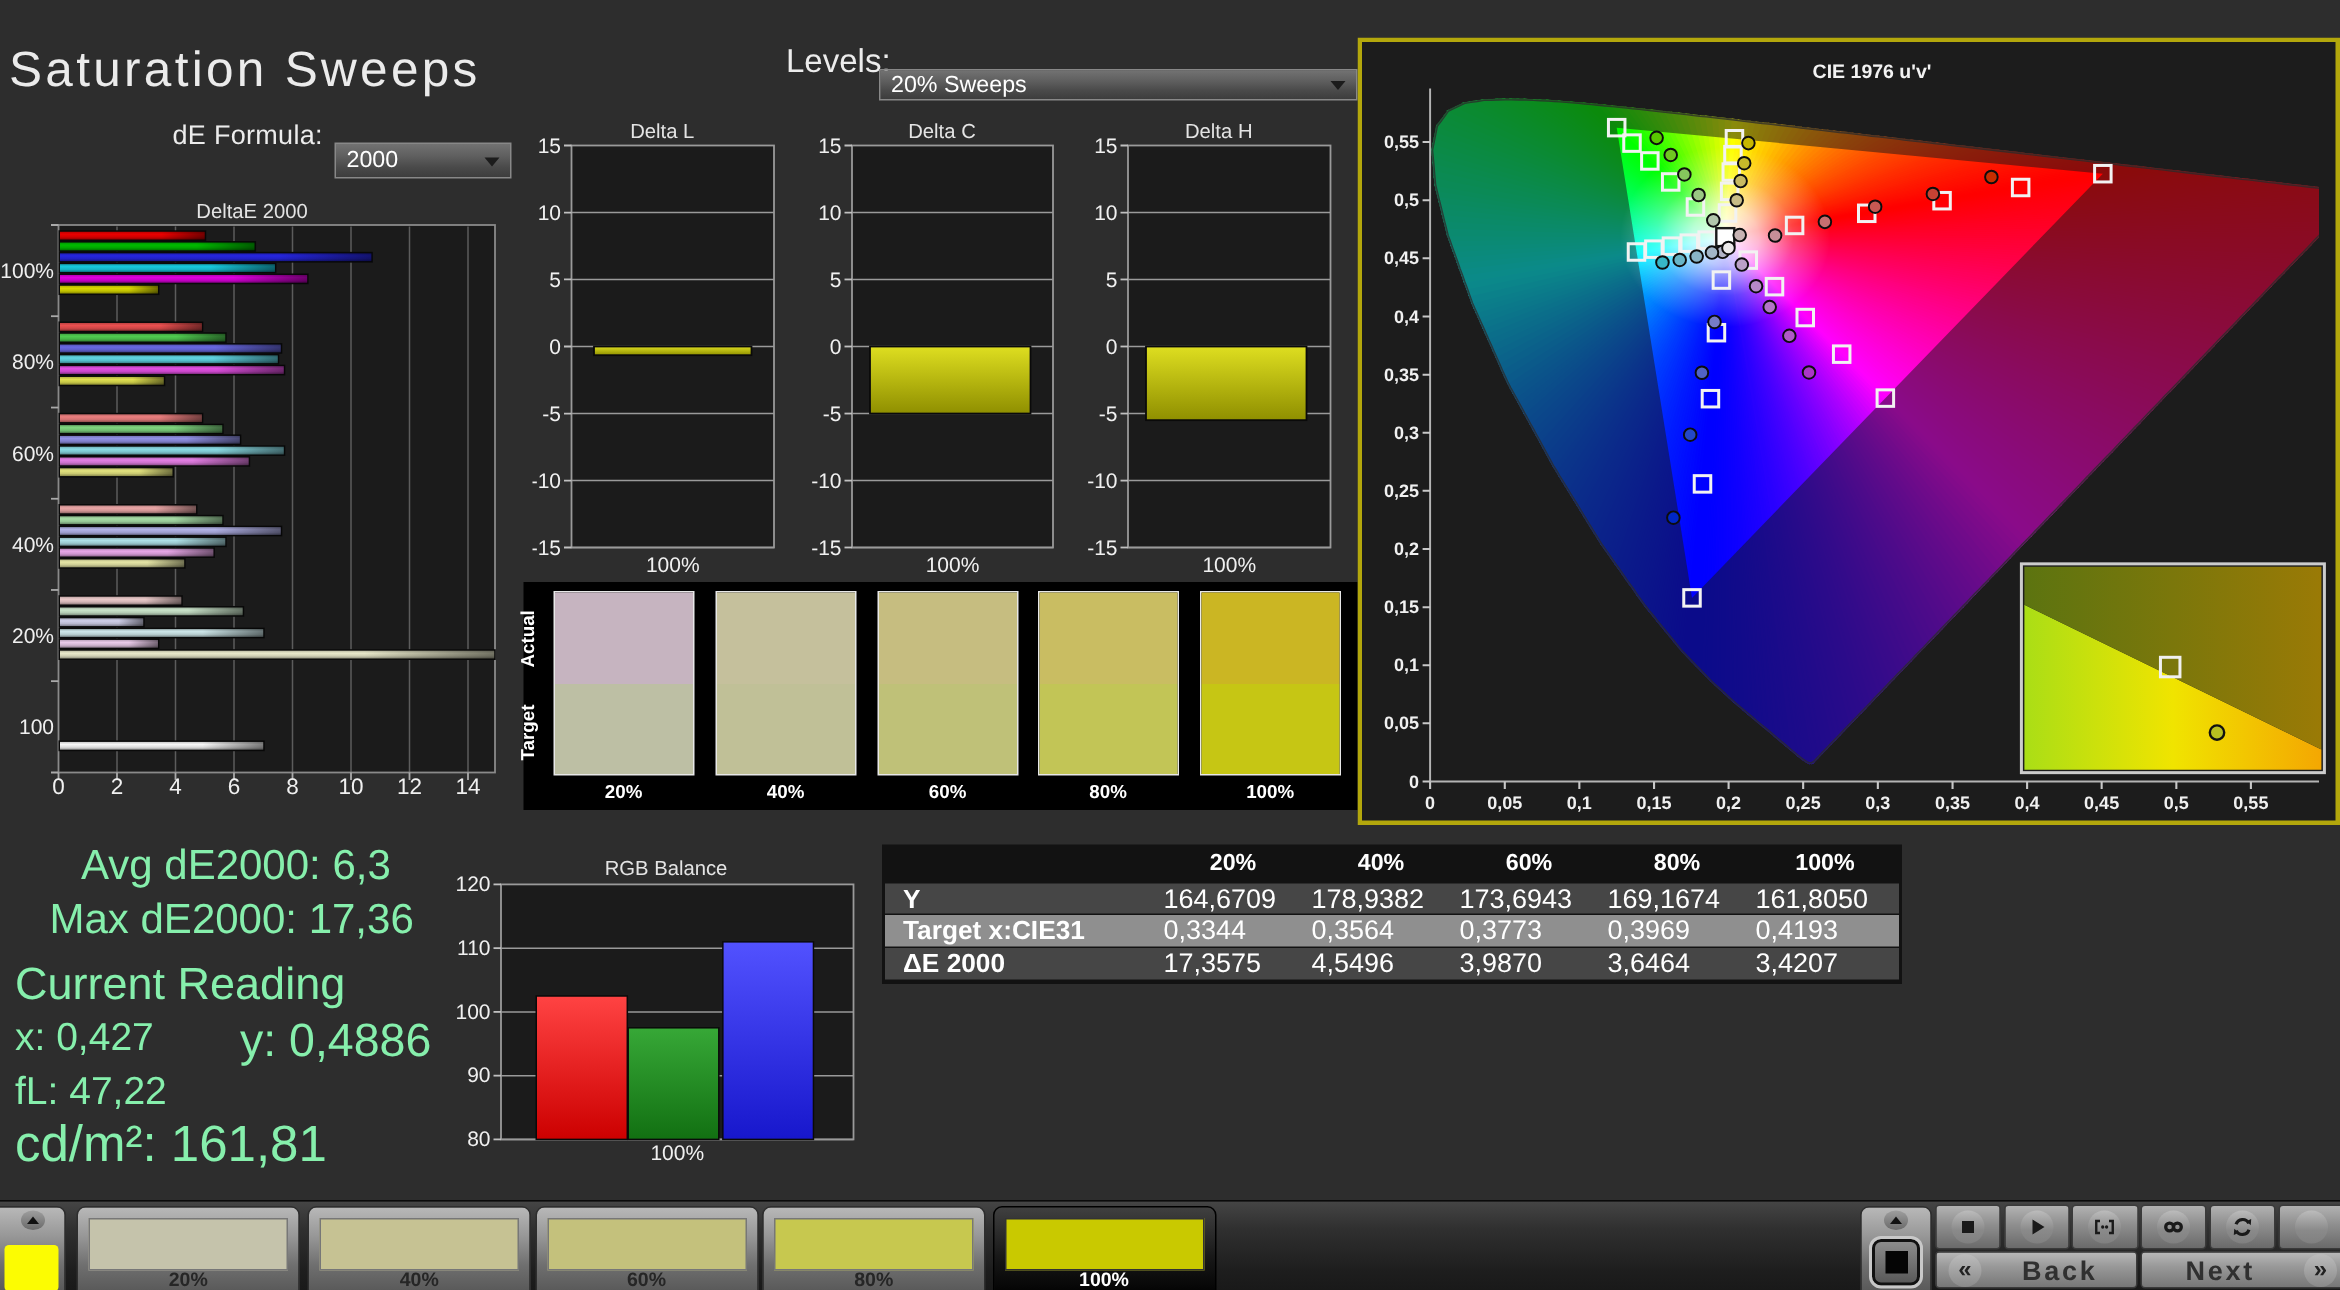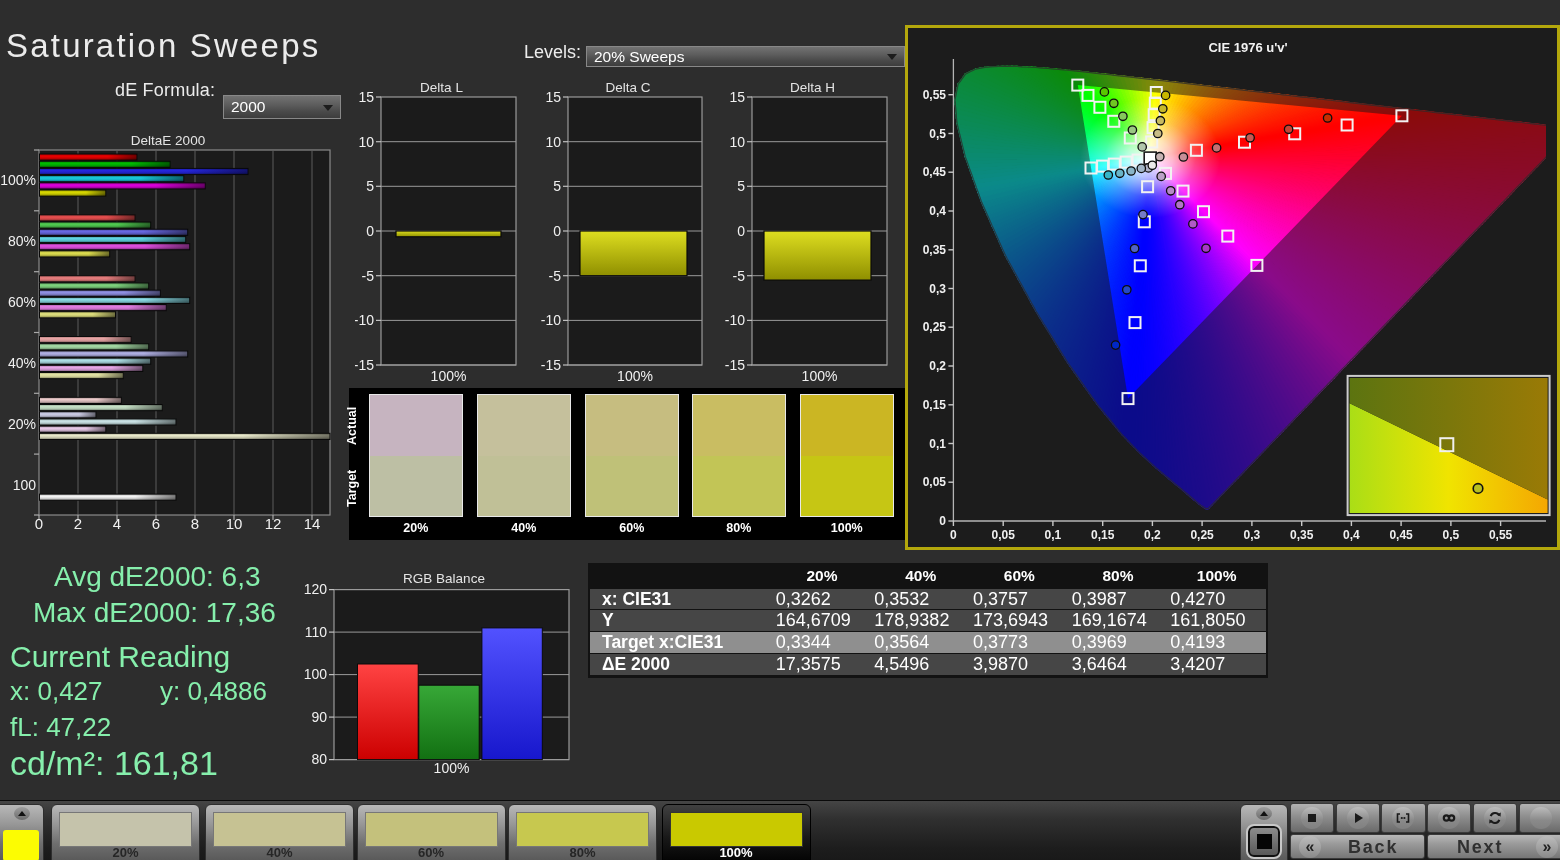--- a/index.html
+++ b/index.html
@@ -47,21 +47,21 @@
 .mcir { position:absolute; left:50%; top:50%; margin:-11px 0 0 -11px; width:22px; height:22px; border-radius:50%; background:linear-gradient(#bcbcbc,#8a8a8a 60%,#808080); }
 .mcir svg { position:absolute; left:0; top:0; }
 .navbtn { position:absolute; top:33px; height:25px; background:linear-gradient(#b8b8b8,#999 40%,#777); border:1px solid #3a3a3a; border-radius:3px; }
 .ncir { position:absolute; left:8px; top:50%; margin-top:-11px; width:22px; height:22px; border-radius:50%; background:linear-gradient(#bcbcbc,#8a8a8a); color:#222; font-size:16px; font-weight:bold; text-align:center; line-height:21px; }
 .ntxt { display:inline-block; margin-left:57px; font-size:18px; font-weight:bold; color:#303030; line-height:24px; letter-spacing:1.8px; }
 </style></head>
 <body>
 <div class="title">Saturation Sweeps</div>
 <div class="lbl" style="left:115px;top:80px;font-size:18px;letter-spacing:0.2px">dE Formula:</div>
 <div class="dd" style="left:223px;top:95px;width:118px;height:24px;line-height:22px">2000<span class="arr"></span></div>
-<div class="lbl" style="left:524px;top:42px;font-size:18px">Levels:</div>
+<div class="lbl" style="left:524px;top:28px;font-size:22px">Levels:</div>
 <div class="dd" style="left:586px;top:46px;width:319px;height:20.5px;line-height:19px">20% Sweeps<span class="arr"></span></div>
 <svg class="abs" style="left:0px;top:130px" width="345" height="405" viewBox="0 0 345 405">
 <defs>
       <linearGradient id="dkr" x1="0" y1="0" x2="1" y2="0">
         <stop offset="0.7" stop-color="#000" stop-opacity="0"></stop>
         <stop offset="1" stop-color="#000" stop-opacity="0.5"></stop>
       </linearGradient>
       <linearGradient id="bg1" x1="0" y1="0" x2="0" y2="1">
         <stop offset="0" stop-color="#af0000"></stop>
         <stop offset="0.35" stop-color="#eb0000"></stop>
@@ -1002,21 +1002,21 @@
     <rect x="442.6" y="350.9" width="202.0" height="139.2" fill="#1e1e1e" stroke="#cccccc" stroke-width="2"></rect>
     <polygon points="444.6,378.2 642.6,474.6 642.6,488.1 444.6,488.1" fill="url(#insB)"></polygon>
     <polygon points="444.6,352.9 642.6,352.9 642.6,474.6 444.6,378.2" fill="url(#insD)"></polygon>
     <rect x="535.3" y="413.2" width="13" height="13" fill="none" stroke="#f0f0f0" stroke-width="2"></rect>
     <circle cx="573" cy="463.4" r="4.8" fill="#b8c020" stroke="#111" stroke-width="1.6"></circle>
 </svg>
 <div class="bigtx" style="left:54px;top:561px;font-size:28px">Avg dE2000: 6,3</div>
 <div class="bigtx" style="left:33px;top:597px;font-size:28px">Max dE2000: 17,36</div>
 <div class="bigtx" style="left:10px;top:640px;font-size:30px">Current Reading</div>
 <div class="bigtx" style="left:10px;top:676px;font-size:26px">x: 0,427</div>
-<div class="bigtx" style="left:160px;top:676px;font-size:26px">y: 0,4886</div>
+<div class="bigtx" style="left:160px;top:676px;font-size:31px">y: 0,4886</div>
 <div class="bigtx" style="left:10px;top:712px;font-size:26px">fL: 47,22</div>
 <div class="bigtx" style="left:10px;top:744px;font-size:34px">cd/m²: 161,81</div>
 <svg class="abs" style="left:296px;top:570px" width="284" height="208" viewBox="0 0 284 208">
 <rect x="38" y="19.6" width="235" height="170" fill="#1b1b1b" stroke="#9a9a9a" stroke-width="1.2"></rect>
     <line x1="33" y1="19.6" x2="38" y2="19.6" stroke="#c0c0c0" stroke-width="1.2"></line>
     <text x="31" y="24.1" text-anchor="end" class="gl">120</text>
     <line x1="38" y1="62.1" x2="273" y2="62.1" stroke="#9a9a9a" stroke-width="1"></line>
     <line x1="33" y1="62.1" x2="38" y2="62.1" stroke="#c0c0c0" stroke-width="1.2"></line>
     <text x="31" y="66.6" text-anchor="end" class="gl">110</text>
     <line x1="38" y1="104.6" x2="273" y2="104.6" stroke="#9a9a9a" stroke-width="1"></line>
@@ -1049,28 +1049,20 @@
 <div class="tbl">
     <div class="trow thead" style="line-height:18px">
       <div class="tl"></div>
       <div class="td b">20%</div>
       <div class="td b">40%</div>
       <div class="td b">60%</div>
       <div class="td b">80%</div>
       <div class="td b">100%</div>
     </div>
     <div class="trow dark">
-      <div class="tl">x: CIE31</div>
-      <div class="td">0,3262</div>
-      <div class="td">0,3532</div>
-      <div class="td">0,3757</div>
-      <div class="td">0,3987</div>
-      <div class="td">0,4270</div>
-    </div>
-    <div class="trow dark">
       <div class="tl">Y</div>
       <div class="td">164,6709</div>
       <div class="td">178,9382</div>
       <div class="td">173,6943</div>
       <div class="td">169,1674</div>
       <div class="td">161,8050</div>
     </div>
     <div class="trow lite">
       <div class="tl">Target x:CIE31</div>
       <div class="td">0,3344</div>

